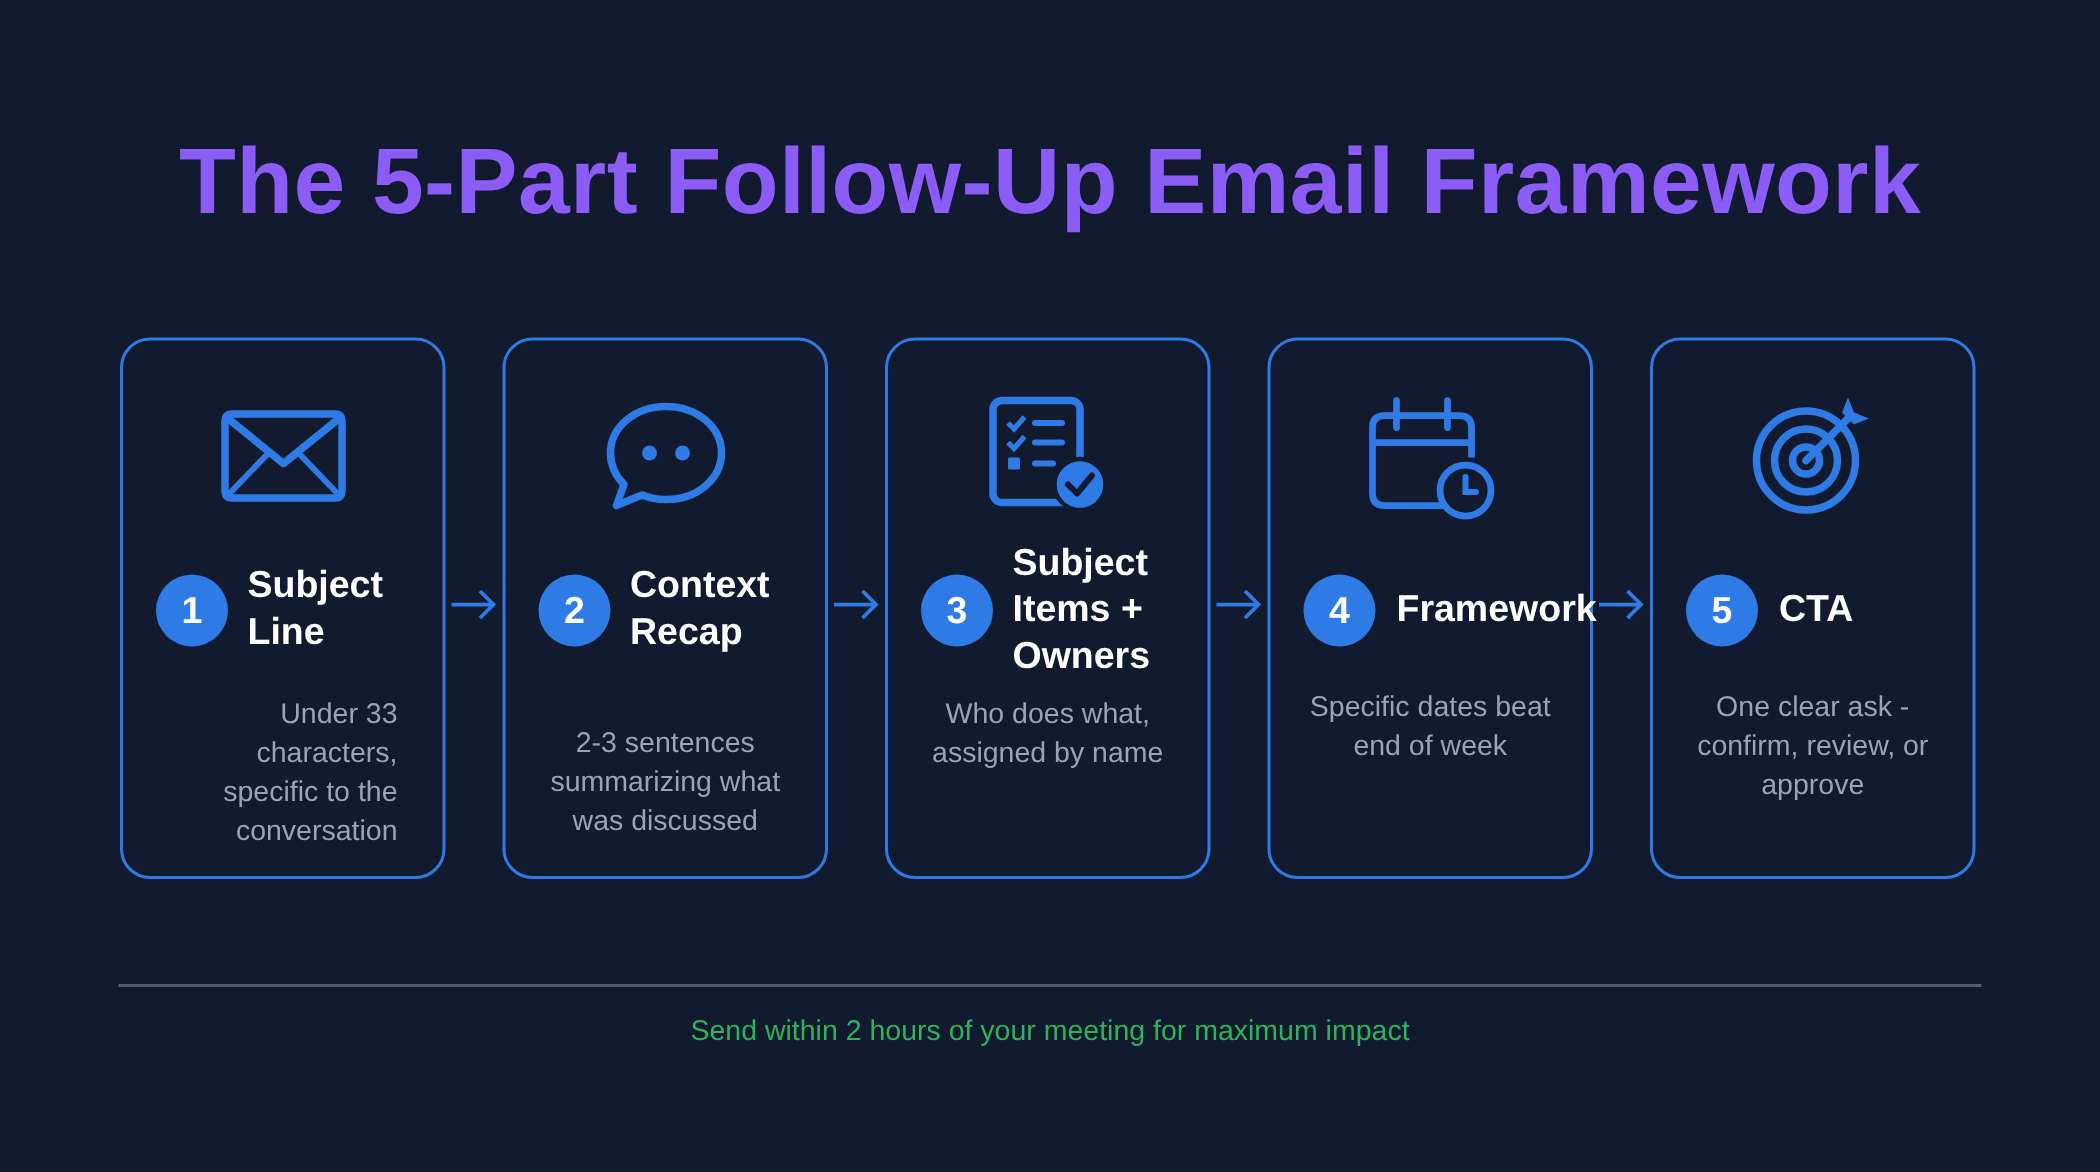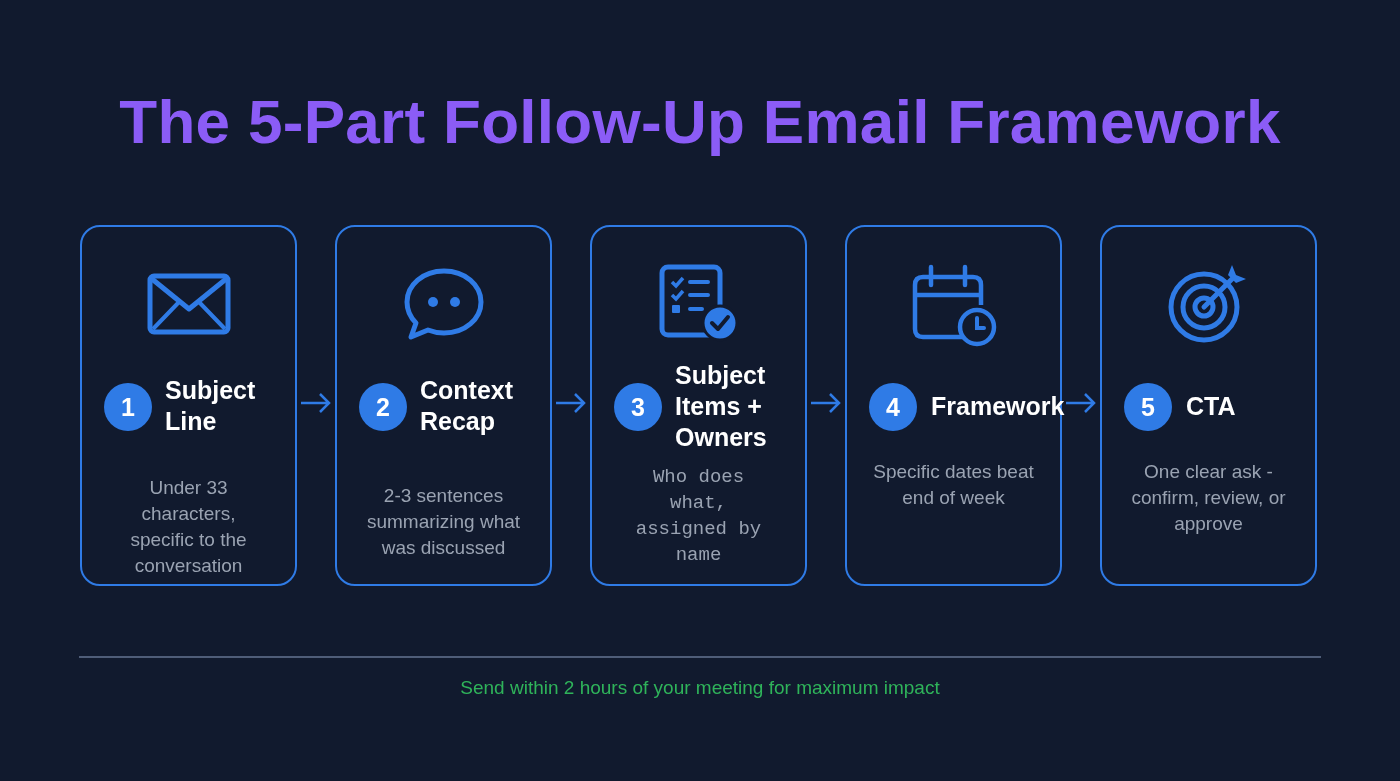--- a/index.html
+++ b/index.html
@@ -52,21 +52,21 @@
   <svg class="icon" style="top:46px;" width="84" height="62" viewBox="0 0 84 62">
     <rect x="3" y="3" width="78" height="56" rx="4" fill="none" stroke="#2f7be6" stroke-width="5"></rect>
     <path d="M5 6 L42 36 L79 6" fill="none" stroke="#2f7be6" stroke-width="5" stroke-linejoin="round"></path>
     <path d="M6 56 L32 29 M78 56 L52 29" fill="none" stroke="#2f7be6" stroke-width="4"></path>
   </svg>
   <div class="badge" style="left:22px;top:156px;">1</div>
   <div class="heading" style="left:83px;top:148px;">
     <div>Subject</div>
     <div>Line</div>
   </div>
-  <div class="desc" style="top:248px;padding:0 30px;box-sizing:border-box;">Under 33 characters, specific to the conversation</div>
+  <div class="desc" style="top:237px;padding:0 30px;box-sizing:border-box;text-align:right;">Under 33 characters, specific to the conversation</div>
 </div>
 
 <svg class="arrow" style="left:300px;" width="32" height="22" viewBox="0 0 32 22">
   <path d="M1 11 H29 M20 2 L29 11 L20 20" fill="none" stroke="#2f7be6" stroke-width="2.5"></path>
 </svg>
 
 <div class="card" style="left:335px;">
   <svg class="icon" style="top:40px;" width="82" height="74" viewBox="0 0 82 74">
     <path d="M41 4 C62 4 78 18 78 35 C78 52 62 66 41 66 C35 66 30 65 25 63 L8 70 L13 56 C7 50 4 43 4 35 C4 18 20 4 41 4 Z" fill="none" stroke="#2f7be6" stroke-width="5" stroke-linejoin="round"></path>
     <circle cx="30" cy="35" r="5" fill="#2f7be6"></circle>
@@ -92,21 +92,21 @@
     <rect x="14" y="42" width="8" height="8" rx="1" fill="#2f7be6"></rect>
     <circle cx="62" cy="60" r="17" fill="#2f7be6" stroke="#111a2e" stroke-width="3"></circle>
     <path d="M54 60 L60 66 L70 54" fill="none" stroke="#111a2e" stroke-width="4" stroke-linecap="round" stroke-linejoin="round"></path>
   </svg>
   <div class="badge" style="left:22px;top:156px;">3</div>
   <div class="heading" style="left:83px;top:133px;">
     <div>Subject</div>
     <div>Items +</div>
     <div>Owners</div>
   </div>
-  <div class="desc" style="top:237px;padding:0 28px;box-sizing:border-box;font-family:Liberation Mono, monospace;">Who does what, assigned by name</div>
+  <div class="desc" style="top:237px;padding:0 28px;box-sizing:border-box;">Who does what, assigned by name</div>
 </div>
 
 <svg class="arrow" style="left:810px;" width="32" height="22" viewBox="0 0 32 22">
   <path d="M1 11 H29 M20 2 L29 11 L20 20" fill="none" stroke="#2f7be6" stroke-width="2.5"></path>
 </svg>
 
 <div class="card" style="left:845px;">
   <svg class="icon" style="top:36px;" width="86" height="84" viewBox="0 0 86 84">
     <path d="M58 58 L58 70 Q58 74 54 74 L12 74 Q4 74 4 66 L4 22 Q4 14 12 14 L62 14 Q70 14 70 22 L70 42" fill="none" stroke="#2f7be6" stroke-width="4.5"></path>
     <path d="M4 32 H70" fill="none" stroke="#2f7be6" stroke-width="4.5"></path>

